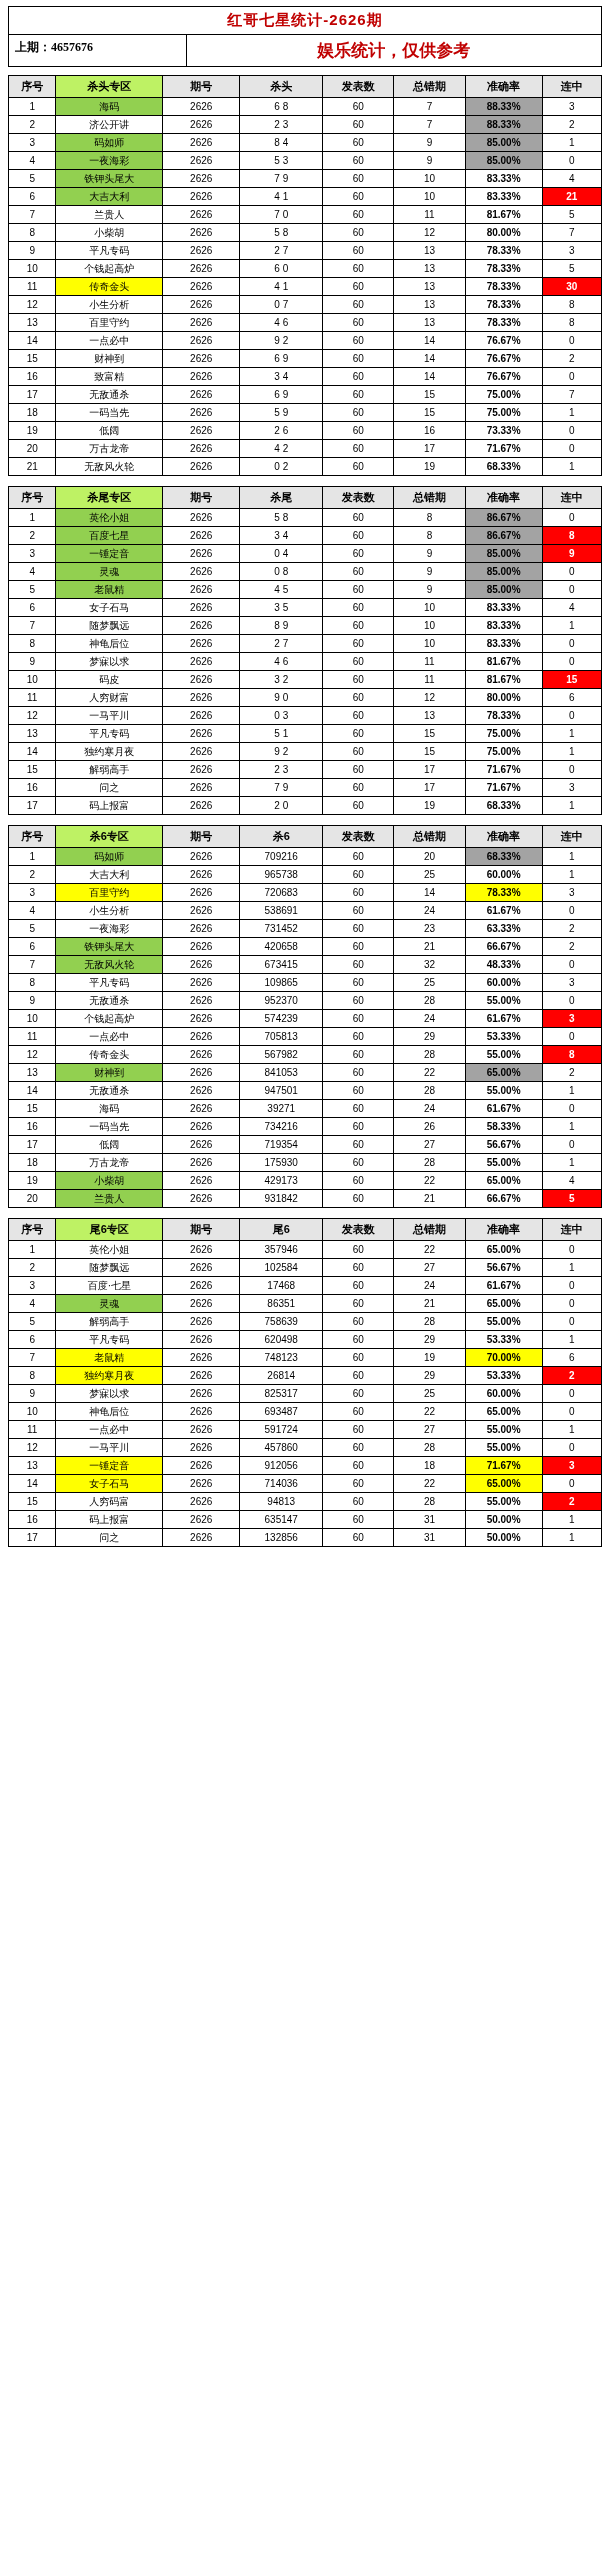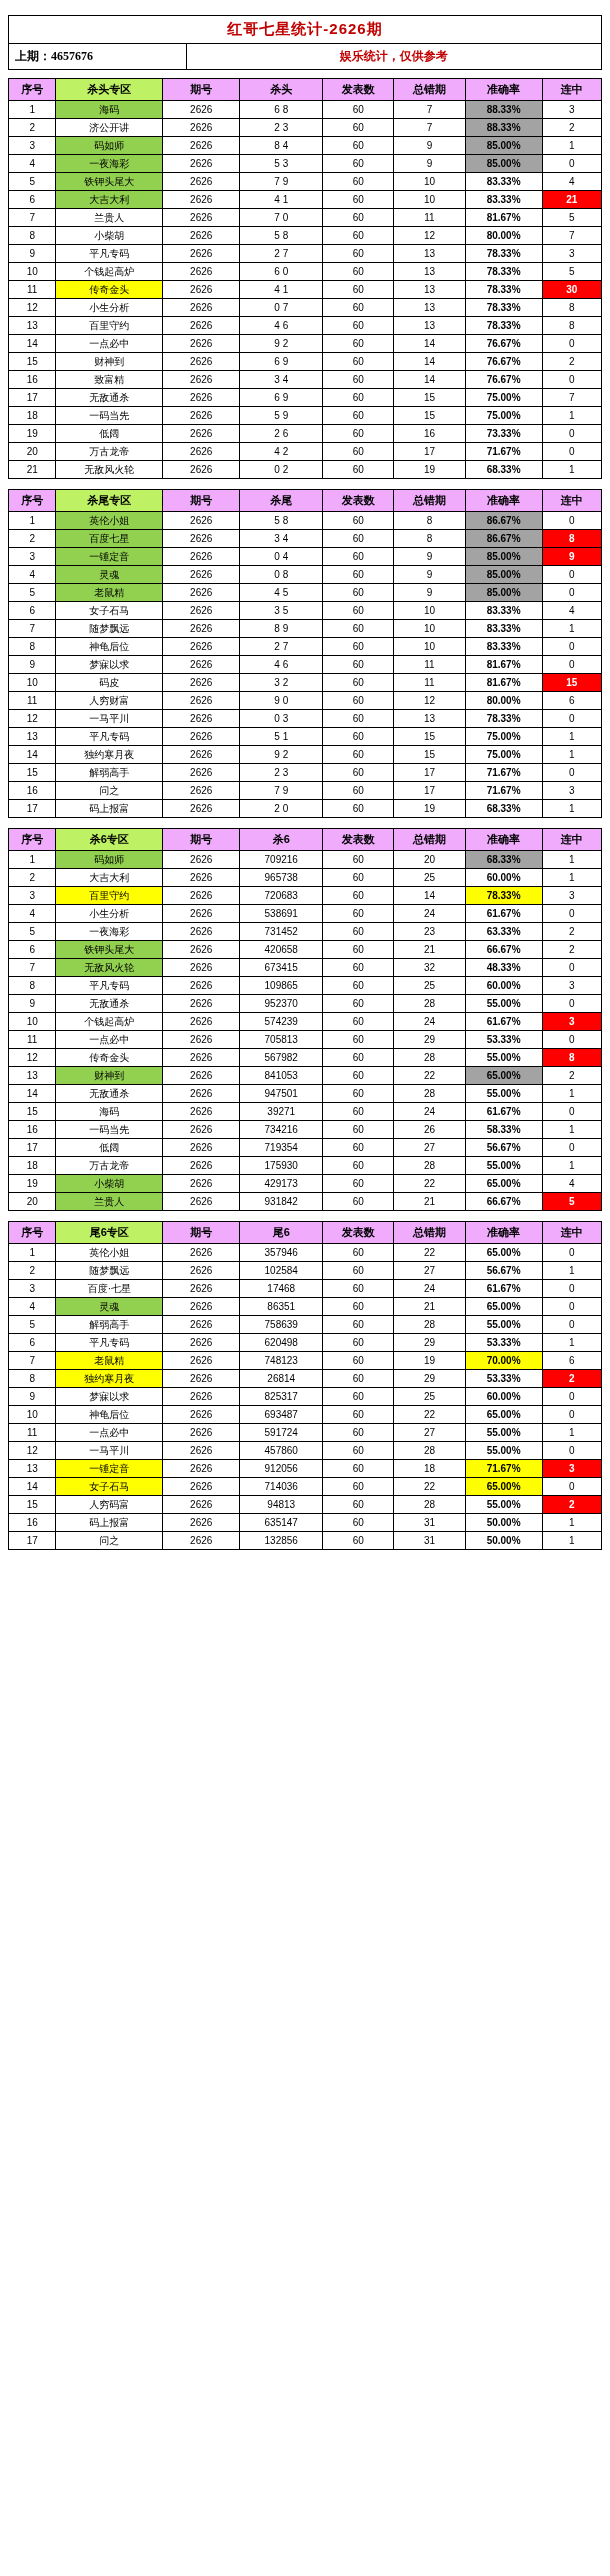--- a/index.html
+++ b/index.html
@@ -1,25 +1,25 @@
 <!DOCTYPE html>
 <html><head>
 <meta charset="utf-8">
 <style>
   html,body{margin:0;padding:0;background:#ffffff;}
   body{font-family:"Liberation Sans","DejaVu Sans",sans-serif;width:610px;}
-  .page{width:610px;box-sizing:border-box;padding:6px 8px 8px 8px;margin-top:9px;}
+  .page{width:610px;box-sizing:border-box;padding:6px 8px 8px 8px;}
   .title-box{border:1px solid #000;padding:4px 0;text-align:center;margin-bottom:0;}
   .title-box .t{color:#c00000;font-weight:bold;font-size:15px;letter-spacing:1px;}
   .subhead{display:flex;border:1px solid #000;border-top:none;margin-bottom:8px;font-family:Liberation Serif, serif;}
   .subhead .left{width:30%;border-right:1px solid #000;padding:4px 6px;font-size:12px;font-weight:bold;color:#000;box-sizing:border-box;}
-  .subhead .right{flex:1;text-align:center;padding:4px 6px;font-size:12px;font-weight:bold;color:#c00000;box-sizing:border-box;}
+  .subhead .right{flex:1;text-align:center;padding:4px 6px;font-size:17px;font-weight:bold;color:#c00000;box-sizing:border-box;}
   table{border-collapse:collapse;width:100%;margin-bottom:10px;}
   th,td{border:1px solid #000;font-size:10px;text-align:center;padding:1px 0;height:15px;line-height:13px;color:#000;}
-  thead th{font-weight:bold;font-size:11px;background:#f0abfc;height:19px;}
+  thead th{font-weight:bold;font-size:11px;background:#e5e5e5;height:19px;}
   th.cgreen{background:#bef264;}
   td.name{background:#ffffff;}
   td.name.g{background:#92d050;}
   td.name.y{background:#ffff00;}
   td.acc{font-weight:bold;}
   td.acc.g{background:#a3a3a3;}
   td.acc.y{background:#ffff00;}
   td.lz.r{background:#ff0000;color:#ffffff;font-weight:bold;}
   col.c0{width:8%;}
   col.c1{width:18%;}

